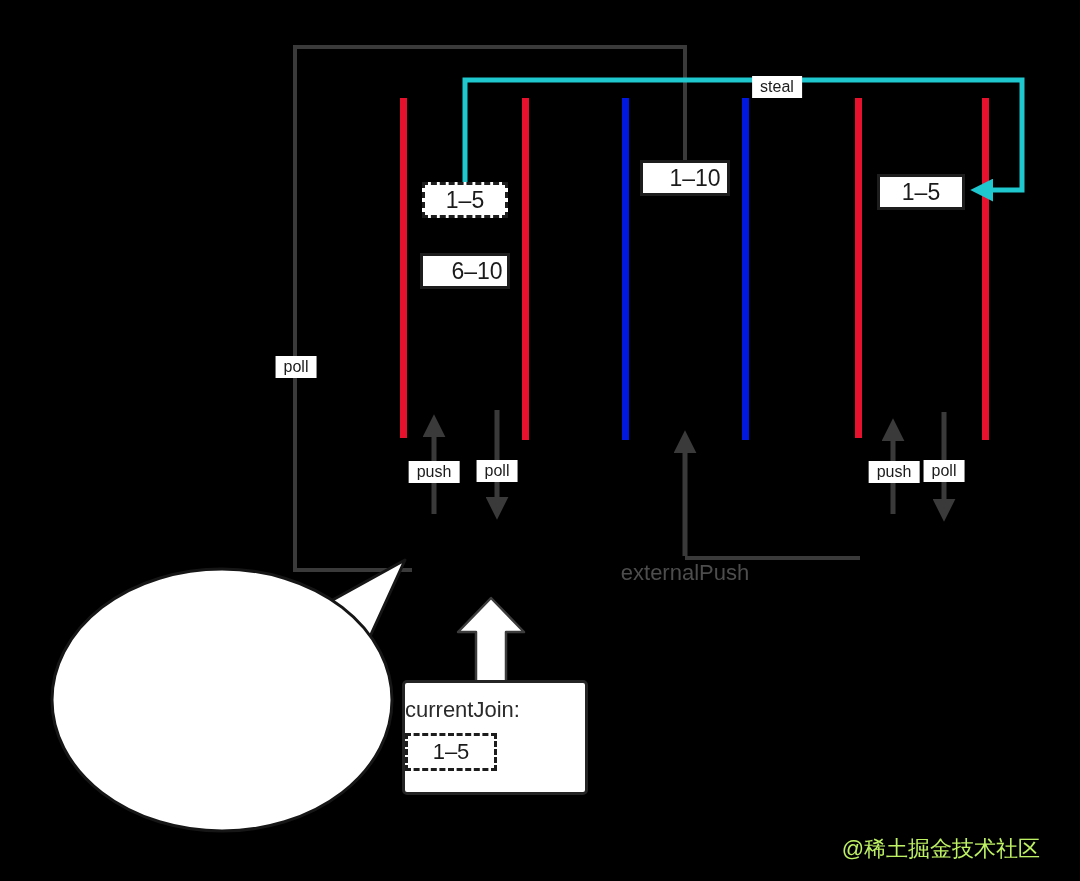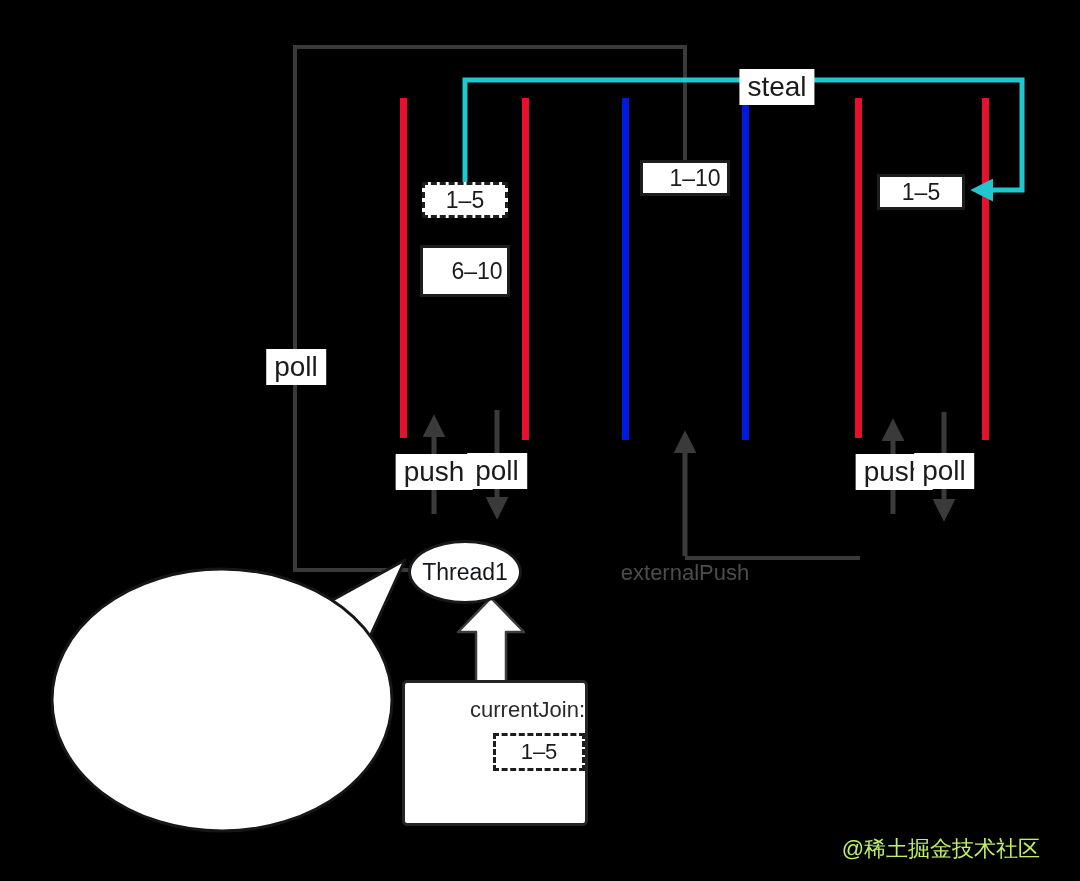--- a/index.html
+++ b/index.html
@@ -10,32 +10,32 @@
   .bar-middle{fill:var(--queue-middle,#0018e0);}
   .bar-right{fill:var(--queue-right,#e8112d);}
   .wire{stroke:var(--scan-line,#3a3a3a);stroke-width:4;fill:none;}
   .arrow{stroke:var(--scan-line,#3a3a3a);stroke-width:5;fill:none;}
   .steal-wire{stroke:var(--steal-line,#1fc7cf);stroke-width:5;fill:none;}
   .mk-dark{fill:var(--scan-line,#3a3a3a);}
   .mk-cyan{fill:var(--steal-line,#1fc7cf);}
   .bubble-shape{fill:#ffffff;stroke:#161616;stroke-width:3;stroke-linejoin:round;}
   .big-arrow{fill:#ffffff;stroke:#3c3c3c;stroke-width:2.5;stroke-linejoin:round;}
   .center{position:absolute;transform:translate(-50%,-50%);}
-  .chip{background:var(--label-bg,#fff);color:var(--label-text,#1b1b1b);font-size:28px;
+  .chip{background:var(--label-bg,#fff);color:var(--label-text,#1b1b1b);font-size:16px;
     padding:2px 8px;white-space:nowrap;text-align:right;}
   .task-box{background:var(--label-bg,#fff);color:var(--label-text,#1b1b1b);font-size:23px;
     display:flex;align-items:center;justify-content:center;box-sizing:border-box;}
   .solid-box{border:3px solid #1d1d1d;}
   .dashed-box{border:3px dashed #1d1d1d;}
   .thread{background:#fff;color:#14161c;border:3px solid #191919;border-radius:50%;
     display:flex;align-items:center;justify-content:center;font-size:23px;box-sizing:border-box;}
   .ext-label{color:#4d4d4d;font-size:22px;white-space:nowrap;}
-  .panel{position:absolute;left:402px;top:680px;width:186px;height:146px;background:#fff;
+  .panel{position:absolute;left:402px;top:680px;width:186px;height:115px;background:#fff;
     border:3px solid #242424;border-radius:5px;box-sizing:border-box;
-    display:flex;flex-direction:column;align-items:flex-end;}
+    display:flex;flex-direction:column;align-items:flex-start;}
   .panel-title{color:#2a2a2a;font-size:22px;margin-top:14px;}
   .panel-value{margin-top:10px;width:92px;height:38px;font-size:22px;}
   .bubble-text{position:absolute;left:62px;top:622px;width:330px;text-align:center;
     color:#333;font-size:21px;line-height:1.52;white-space:pre-line;}
   .watermark{position:absolute;right:40px;top:834px;color:#bef264;font-size:22px;}
 </style>
 </head>
 <body>
 
 <div id="stage" style="--background: #000000; --queue-left: #e8112d; --queue-middle: #0018e0; --queue-right: #e8112d; --steal-line: #1fc7cf; --scan-line: #3a3a3a; --label-bg: #ffffff; --label-text: #1b1b1b;">
@@ -69,33 +69,32 @@
     <path class="arrow" d="M893,514 L893,424" marker-end="url(#mA)"></path>
     <path class="arrow" d="M944,412 L944,516" marker-end="url(#mA)"></path>
 
     <polygon class="bubble-shape" points="405,560 300,618 352,676"></polygon>
     <ellipse class="bubble-shape" cx="222" cy="700" rx="170" ry="131"></ellipse>
 
     <polygon class="big-arrow" points="476,682 476,632 458,632 491,598 524,632 506,632 506,682"></polygon>
   </svg>
 
   <div class="center task-box dashed-box" style="left:465px;top:200px;width:86px;height:36px;">1–5</div>
-  <div class="center task-box solid-box" style="left:465px;top:271px;width:90px;height:52px;padding-left:24px;">6–10</div>
+  <div class="center task-box solid-box" style="left:465px;top:271px;width:90px;height:36px;padding-left:24px;">6–10</div>
   <div class="center task-box solid-box" style="left:685px;top:178px;width:90px;height:36px;padding-left:20px;">1–10</div>
   <div class="center task-box solid-box" style="left:921px;top:192px;width:88px;height:36px;">1–5</div>
 
   <div class="center chip" style="left:777px;top:87px;">steal</div>
   <div class="center chip" style="left:296px;top:367px;">poll</div>
   <div class="center chip" style="left:434px;top:472px;">push</div>
   <div class="center chip" style="left:497px;top:471px;">poll</div>
   <div class="center chip" style="left:894px;top:472px;">push</div>
   <div class="center chip" style="left:944px;top:471px;">poll</div>
   <div class="center ext-label" style="left:685px;top:573px;">externalPush</div>
 
-  <div class="center thread" style="left:465px;top:572px;width:114px;height:64px;">Thread1</div>
 
   <div class="panel">
     <div class="panel-title">currentJoin:</div>
     <div class="task-box dashed-box panel-value">1–5</div>
   </div>
 
 
   <div class="watermark">@稀土掘金技术社区</div>
 </div>
 

